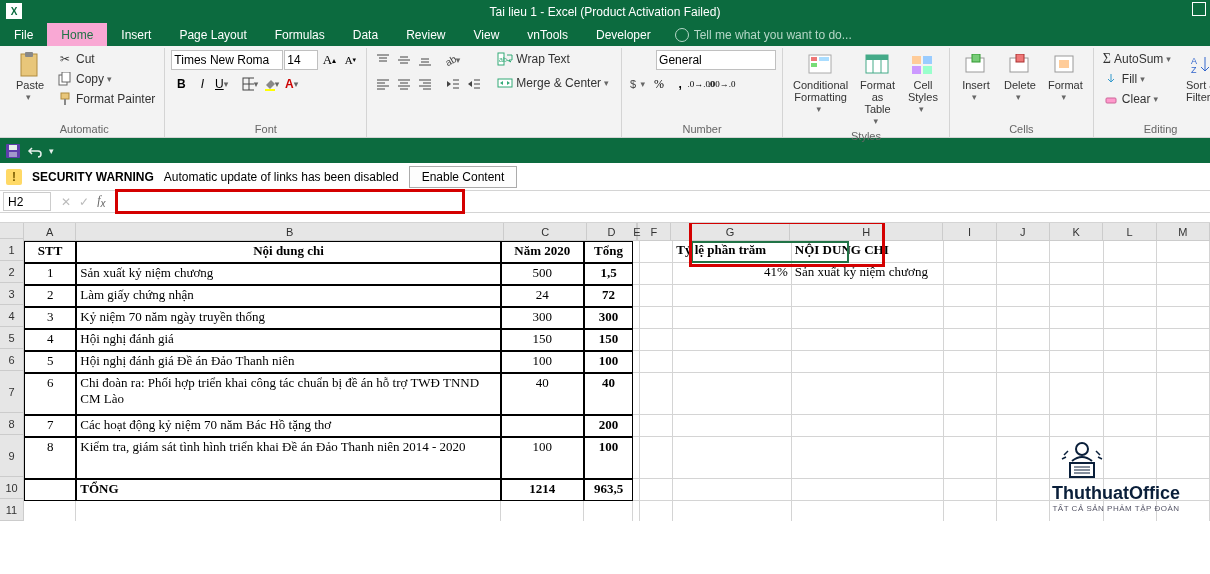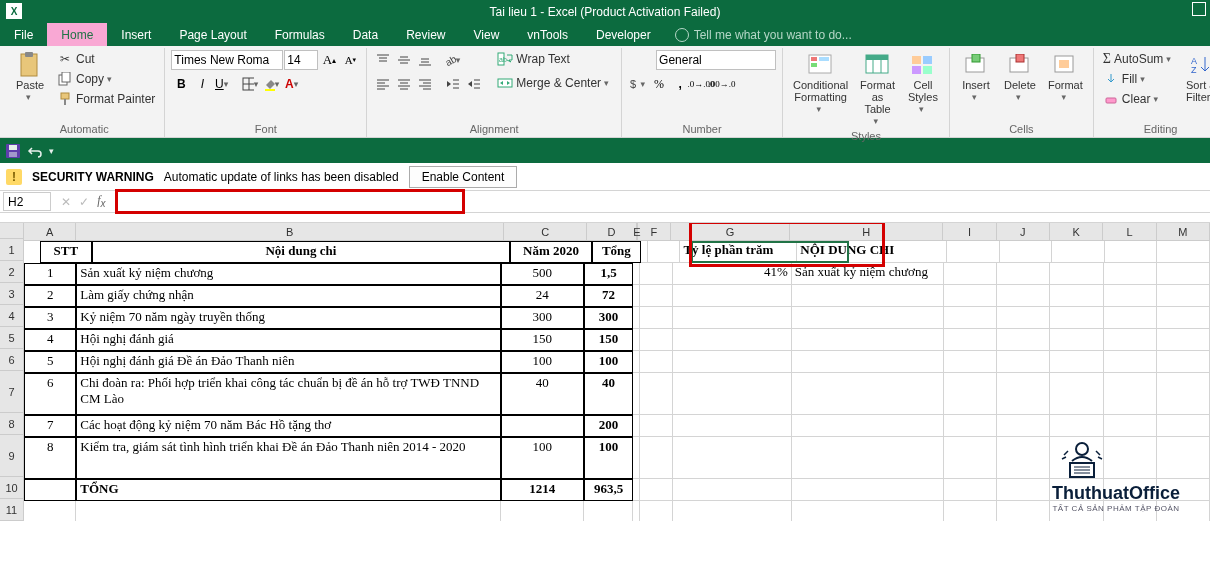--- a/index.html
+++ b/index.html
@@ -280,21 +280,20 @@
               <svg width="16" height="14">
                 <rect x="1" y="3" width="14" height="8" fill="#fff" stroke="#3a7"></rect>
                 <path d="M3 7 L6 5 L6 9 Z M13 7 L10 5 L10 9 Z" fill="#3a7"></path>
               </svg>
             </span>
             <span>Merge &amp; Center</span>
             <span class="dd">▾</span>
           </div>
       </div>
     </div>
-    <div class="group-label">Alignment</div>
   </div>
 
   <div class="group">
     <div class="group-body" style="flex-direction:column;gap:4px">
       <input class="font-select" style="width: 120px; margin-left: 28px;" value="General">
       <div class="fmt-row">
         <span class="fmt-btn">
             <svg width="14" height="14">
               <text x="1" y="11" font-size="11" fill="#444">$</text>
             </svg>
@@ -500,21 +499,21 @@
         <div class="colhead" style="width: 123px;">G</div>
         <div class="colhead" style="width: 158px;">H</div>
         <div class="colhead" style="width: 55px;">I</div>
         <div class="colhead" style="width: 55px;">J</div>
         <div class="colhead" style="width: 55px;">K</div>
         <div class="colhead" style="width: 55px;">L</div>
         <div class="colhead" style="width: 55px;">M</div>
       </div>
     <div class="cells" id="cells">
         <div class="row" style="height: 22px;">
-          <div class="cell bordered center bold" style="width: 54px; height: 100%; margin-left: 16px;">STT</div>
+          <div class="cell bordered center bold" style="width: 54px; height: 100%;">STT</div>
           <div class="cell bordered center bold" style="width: 441px; height: 100%;">Nội dung chi</div>
           <div class="cell bordered center bold" style="width: 86px; height: 100%;">Năm 2020</div>
           <div class="cell bordered center bold" style="width: 51px; height: 100%;">Tổng</div>
           <div class="cell " style="width: 1px; height: 100%;"></div>
           <div class="cell " style="width: 34px; height: 100%;"></div>
           <div class="cell bold" style="width: 123px; height: 100%;">Tỷ lệ phần trăm</div>
           <div class="cell bold" style="width: 158px; height: 100%;">NỘI DUNG CHI</div>
           <div class="cell " style="width: 55px; height: 100%;"></div>
           <div class="cell " style="width: 55px; height: 100%;"></div>
           <div class="cell " style="width: 55px; height: 100%;"></div>

